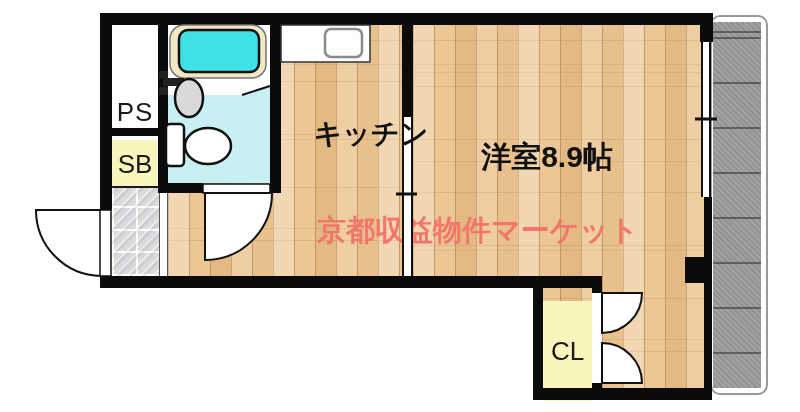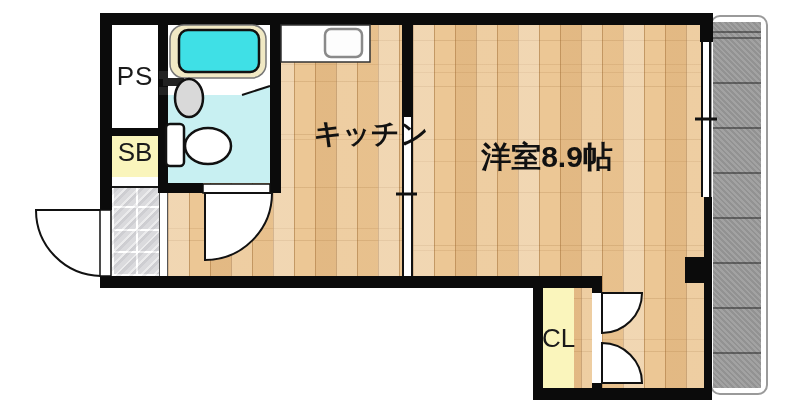--- a/index.html
+++ b/index.html
@@ -36,26 +36,26 @@
   #w-cl-left{left:533px;top:276px;width:10px;height:124px;}
   #w-bottom-right{left:533px;top:388px;width:179px;height:12px;}
   #w-right-lower{left:704px;top:197px;width:8px;height:203px;}
   #w-pillar{left:685px;top:257px;width:20px;height:26px;}
   #w-corner-tr{left:700px;top:13px;width:13px;height:29px;}
   #w-cl-frame-top{left:592px;top:288px;width:10px;height:5px;}
   #w-cl-frame-bottom{left:592px;top:383px;width:10px;height:5px;}
 
   
   .whitebox{background:#ffffff;z-index:2;}
-  #ps-box{left:112px;top:24px;width:46px;height:104px;display:flex;align-items:center;justify-content:center;
+  #ps-box{left:112px;top:24px;width:46px;height:104px;display:flex;align-items:flex-end;justify-content:center;
           font-size:26px;color:#1a1a1a;letter-spacing:1px;}
   .yellowbox{background:#faf5bc;z-index:2;display:flex;align-items:center;justify-content:center;
              font-size:26px;color:#1a1a1a;}
-  #sb-box{left:112px;top:128px;width:46px;height:49px;}
-  #cl-box{left:543px;top:288px;width:31px;height:100px;}
+  #sb-box{left:112px;top:140px;width:46px;height:49px;}
+  #cl-box{left:543px;top:301px;width:49px;height:100px;}
   #bath-interior{left:168px;top:25px;width:102px;height:158px;background:#ffffff;z-index:2;}
   #entry-tiles{left:112px;top:186px;width:47px;height:90px;z-index:2;
     background-color:#dadadd;
     background-image:
       repeating-linear-gradient(135deg, rgba(255,255,255,0.45) 0 2px, rgba(150,150,158,0.18) 2px 5px, transparent 5px 9px),
       repeating-linear-gradient(90deg, #ffffff 0 2px, transparent 2px 23.5px),
       repeating-linear-gradient(0deg, #ffffff 0 2px, transparent 2px 22.5px);
     border-top:2px solid #1a1a1a;}
   #step-edge{left:159px;top:186px;width:9px;height:90px;background:#ffffff;z-index:2;
              border-left:1px solid #555;border-right:1px solid #555;}
@@ -129,20 +129,21 @@
   <div class="abs wall" id="w-cl-frame-top"></div>
   <div class="abs wall" id="w-cl-frame-bottom"></div>
 
   <div class="abs" id="sliding-door"></div>
   <div class="abs" id="window-strip"></div>
 
   <div class="abs jp" id="kitchen-label">
     <div>キッチン</div>
   </div>
   <div class="abs jp" id="living-label">洋室8.9帖</div>
+  <div class="abs" id="watermark">京都収益物件マーケット</div>
 
   <svg id="fixtures-svg" width="800" height="412" viewBox="0 0 800 412">
 
     <polygon points="168,95 242,95 270,86 270,183 168,183" fill="#c8f0f2"></polygon>
     <line x1="242" y1="95" x2="270" y2="86" stroke="#111" stroke-width="2"></line>
 
     <rect x="170" y="25" width="96" height="53" rx="14" fill="#f1e9c4" stroke="#777" stroke-width="1.5"></rect>
     <rect x="179" y="30" width="80" height="42" rx="9" fill="#3fe0e6" stroke="#111" stroke-width="2.5"></rect>
 
     <rect x="159" y="71" width="9" height="8" fill="#222"></rect>

